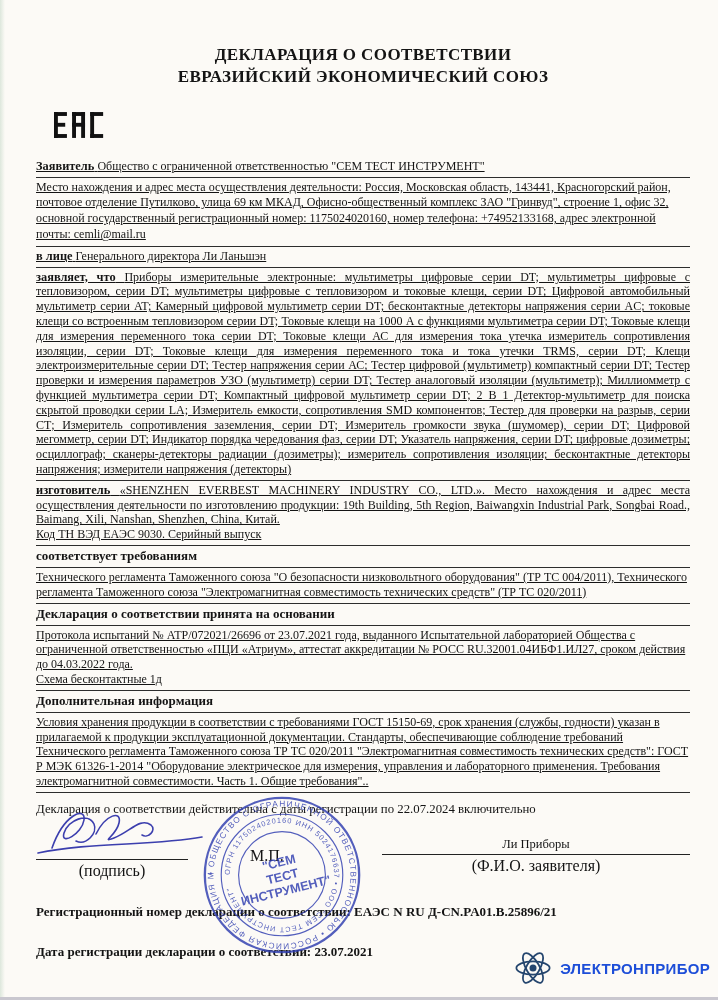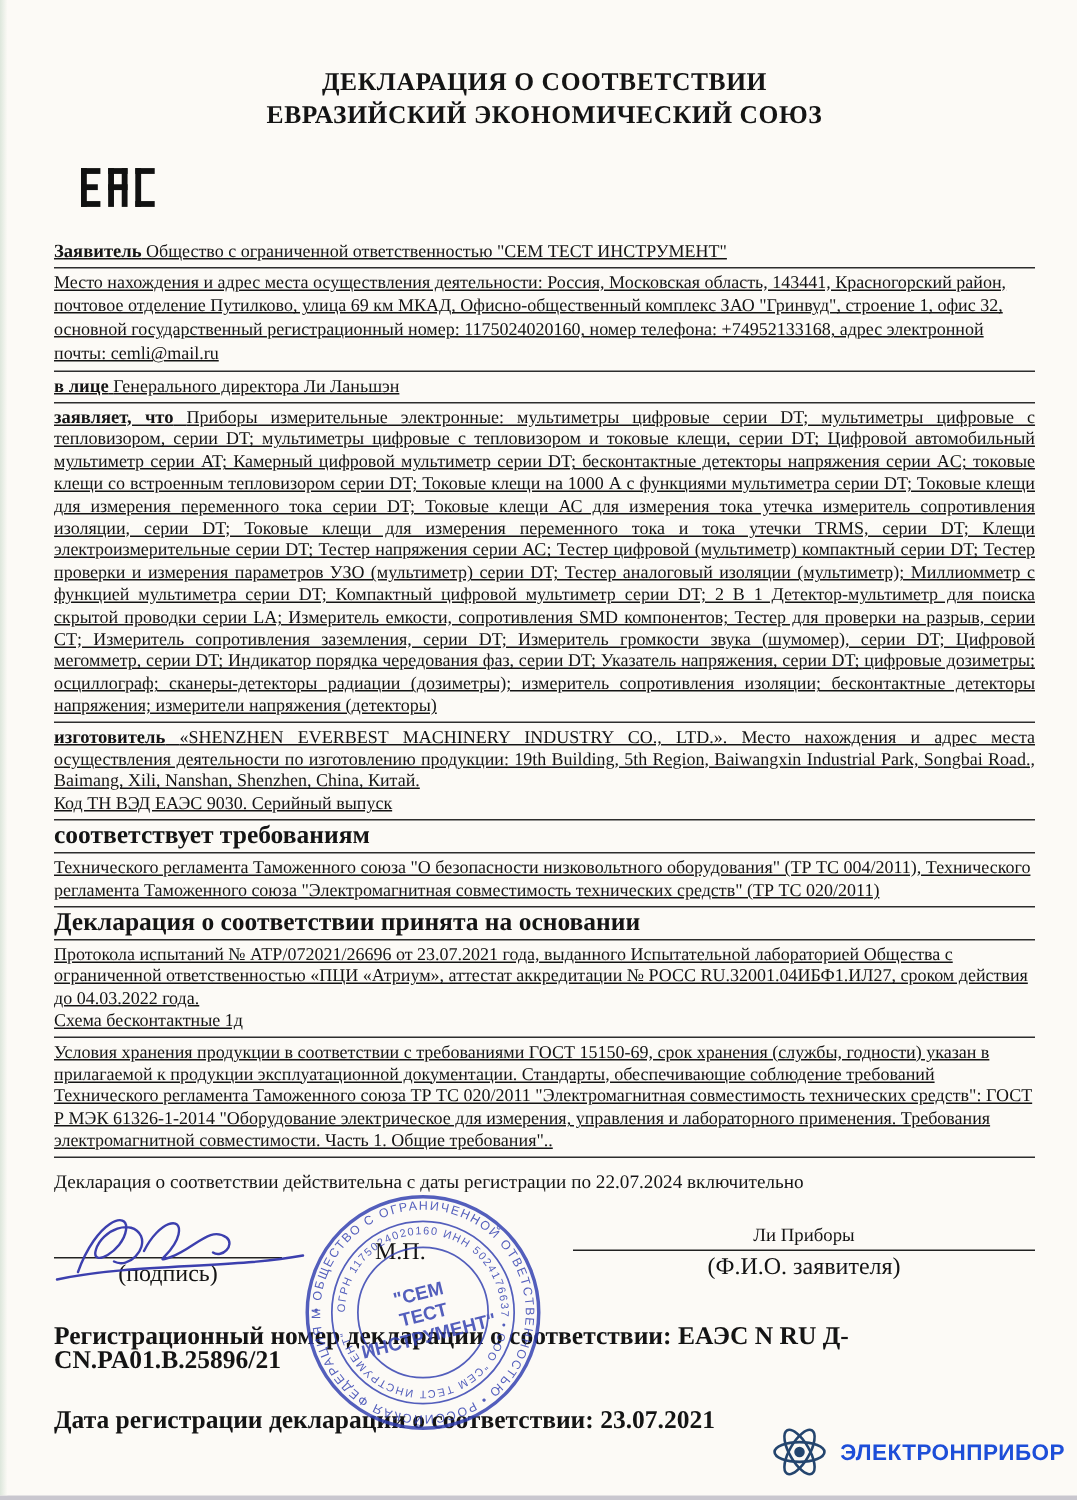--- a/index.html
+++ b/index.html
@@ -19,21 +19,21 @@
     background:linear-gradient(90deg,#dde7dc,#fcfaf6); pointer-events:none;
   }
   .content { padding:44px 28px 0 36px; }
   .title { text-align:center; font-weight:bold; font-size:17px; line-height:1.32; letter-spacing:.4px; }
   .eac { margin:10px 0 2px 18px; }
   .sect { border-bottom:1px solid #2d2d2d; padding:2px 0 3px 0; }
   .para { font-size:12px; line-height:14.8px;text-decoration:underline; }
   .addr { line-height:15.8px; }
   .just { text-align:justify; }
   b.lbl { font-size:12.4px; }
-  .boldline { font-weight:bold; font-size:17px; line-height:16px; }
+  .boldline { font-weight:bold; font-size:13px; line-height:16px; }
   .validity { font-weight:normal; font-size:12.8px; margin-top:9px; }
   
   .sigrow { display:flex; margin-top:6px; align-items:flex-start; }
   .sig-left { width:152px; }
   .sig-left .line { border-top:1.4px solid #222; margin-top:36px; }
   .caption { text-align:center; font-size:16px; padding-top:2px; }
   .mp { margin-left:62px; padding-top:24px; font-size:16px; }
   .sig-right { margin-left:auto; width:308px; text-align:center; font-size:12.5px; padding-top:14px; }
   .sig-right .line { border-top:1.4px solid #222; margin-top:2px; }
   .reg1 { margin-top:24px; }
@@ -100,20 +100,21 @@
 
     <div class="sect para">Технического регламента Таможенного союза "О безопасности низковольтного оборудования" (ТР ТС 004/2011), Технического регламента Таможенного союза "Электромагнитная совместимость технических средств" (ТР ТС 020/2011)</div>
 
     <div class="sect boldline">Декларация о соответствии принята на основании</div>
 
     <div class="sect para">
       <div>Протокола испытаний № АТР/072021/26696 от 23.07.2021 года, выданного Испытательной лабораторией Общества с ограниченной ответственностью «ПЦИ «Атриум», аттестат аккредитации № РОСС RU.32001.04ИБФ1.ИЛ27, сроком действия до 04.03.2022 года.</div>
       <div>Схема бесконтактные 1д</div>
     </div>
 
+    <div class="sect boldline">Дополнительная информация</div>
 
     <div class="sect para">Условия хранения продукции в соответствии с требованиями ГОСТ 15150-69, срок хранения (службы, годности) указан в прилагаемой к продукции эксплуатационной документации. Стандарты, обеспечивающие соблюдение требований Технического регламента Таможенного союза ТР ТС 020/2011 "Электромагнитная совместимость технических средств": ГОСТ Р МЭК 61326-1-2014 "Оборудование электрическое для измерения, управления и лабораторного применения. Требования электромагнитной совместимости. Часть 1. Общие требования"..</div>
 
     <div class="validity">Декларация о соответствии  действительна с даты регистрации по 22.07.2024 включительно</div>
 
     <div class="sigrow">
       <div class="sig-left">
         <div class="line"></div>
         <div class="caption">(подпись)</div>
       </div>

